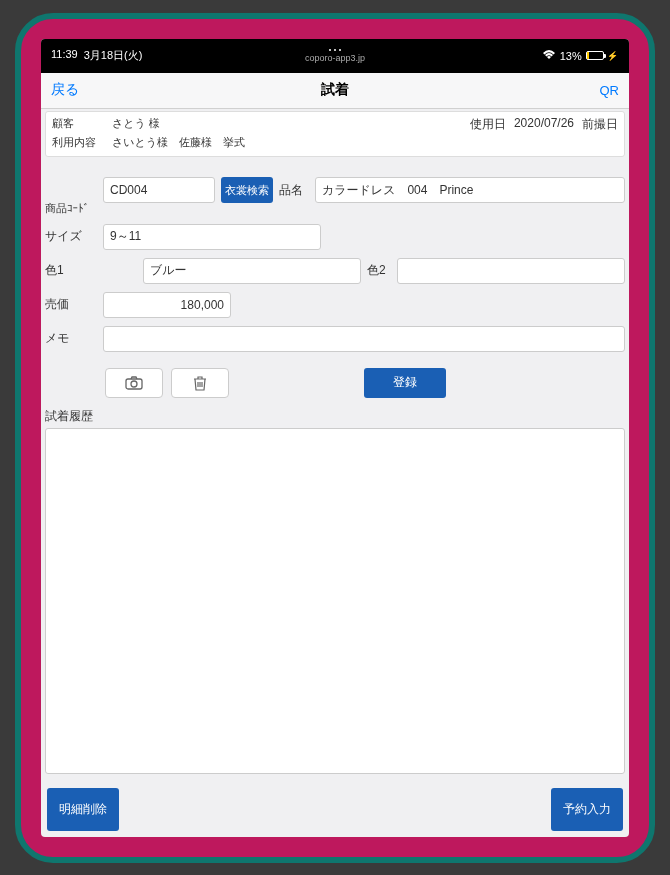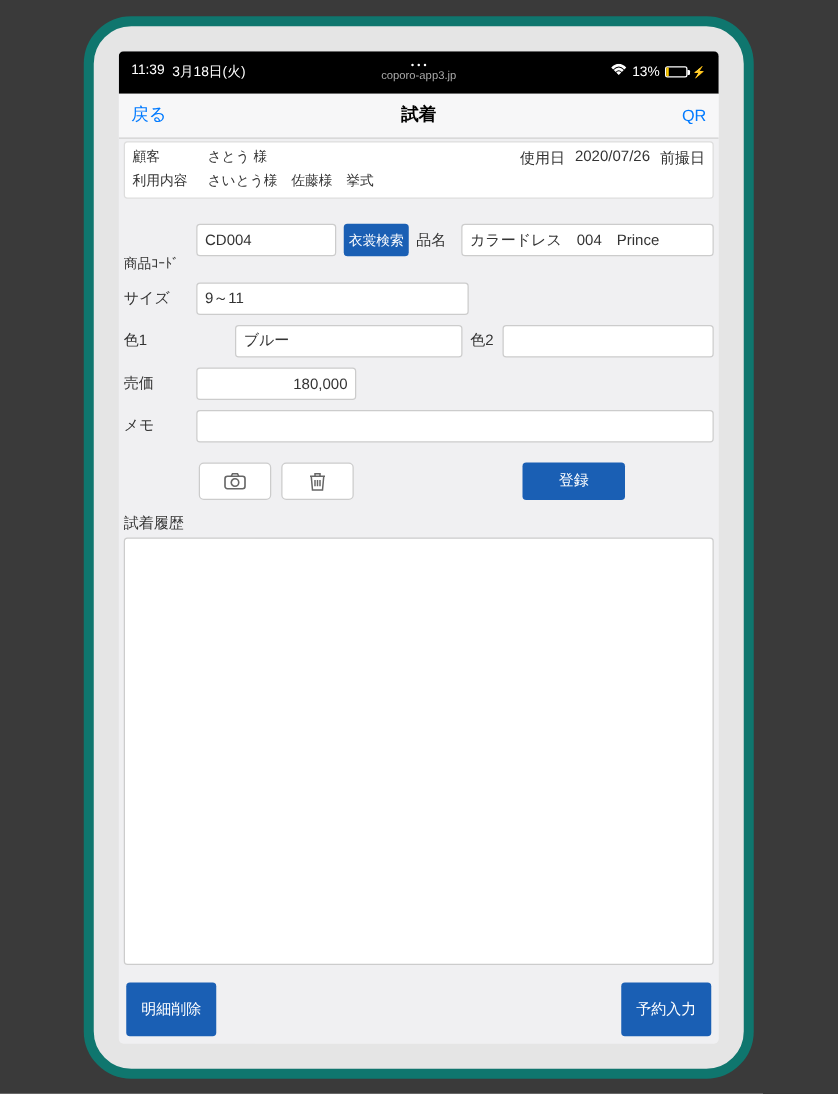--- a/index.html
+++ b/index.html
@@ -6,25 +6,25 @@
     body {
       width: 670px;
       height: 875px;
       background: #3a3a3a;
       font-family: -apple-system, "Hiragino Sans", sans-serif;
       display: flex;
       align-items: center;
       justify-content: center;
     }
     .tablet-frame {
-      width: 536px;
+      width: 640px;
       height: 850px;
-      background: #e5e5e5;
+      background: #be185d;
       border-radius: 38px;
-      border: 8px solid #0f766e;
+      border: 6px solid #0f766e;
       padding: 20px;
       position: relative;
     }
     .screen {
       width: 100%;
       height: 100%;
       background: #f0f0f2;
       border-radius: 4px;
       overflow: hidden;
       display: flex;

